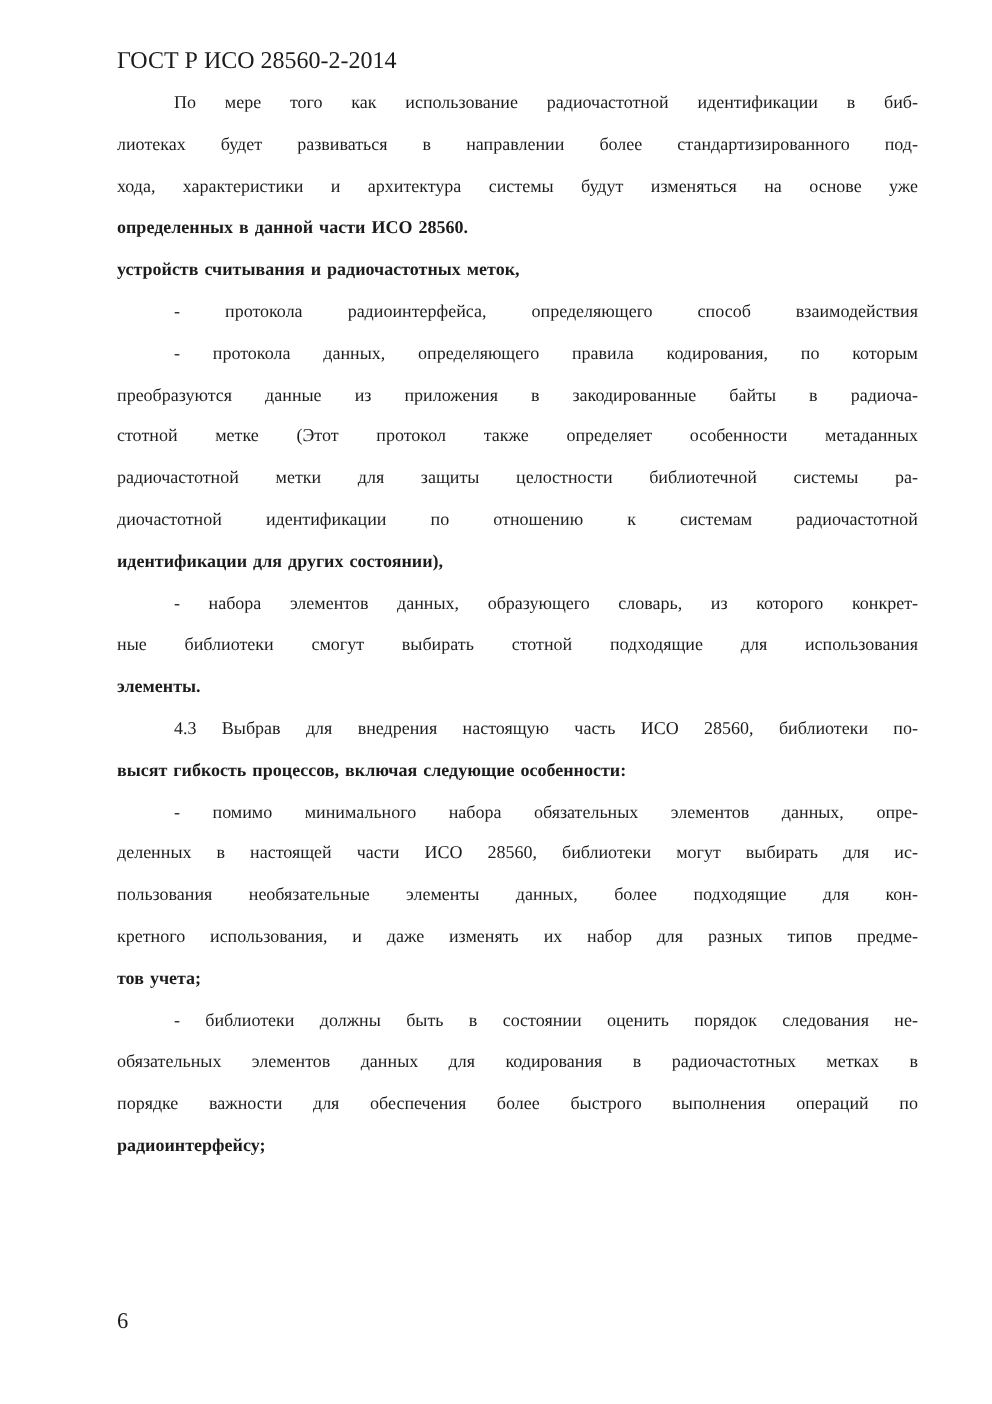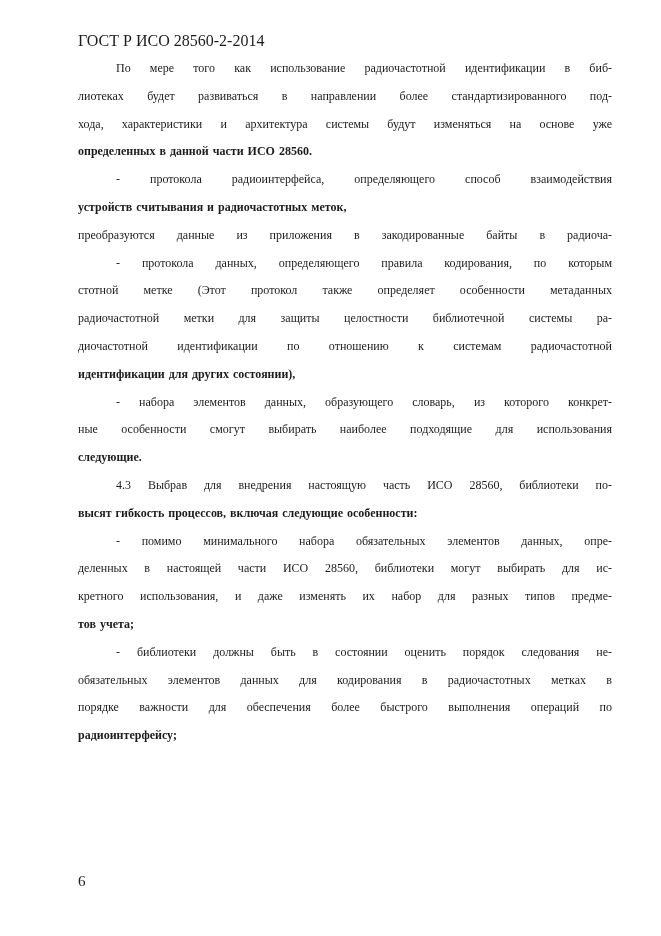--- a/index.html
+++ b/index.html
@@ -68,47 +68,48 @@
       <div class="line first">По мере того как использование радиочастотной идентификации в биб-</div>
       <div class="line">лиотеках будет развиваться в направлении более стандартизированного под-</div>
       <div class="line">хода, характеристики и архитектура системы будут изменяться на основе уже</div>
       <div class="line last">определенных в данной части ИСО 28560.</div>
     </div>
 
     <div class="para">
     </div>
 
     <div class="para">
+      <div class="line last">устройств считывания и радиочастотных меток,</div>
       <div class="line first">- протокола радиоинтерфейса, определяющего способ взаимодействия</div>
-      <div class="line last">устройств считывания и радиочастотных меток,</div>
     </div>
 
     <div class="para">
+      <div class="line first">- протокола данных, определяющего правила кодирования, по которым</div>
       <div class="line">преобразуются данные из приложения в закодированные байты в радиоча-</div>
-      <div class="line first">- протокола данных, определяющего правила кодирования, по которым</div>
       <div class="line">стотной метке (Этот протокол также определяет особенности метаданных</div>
       <div class="line">радиочастотной метки для защиты целостности библиотечной системы ра-</div>
       <div class="line">диочастотной идентификации по отношению к системам радиочастотной</div>
       <div class="line last">идентификации для других состоянии),</div>
     </div>
 
     <div class="para">
       <div class="line first">- набора элементов данных, образующего словарь, из которого конкрет-</div>
-      <div class="line">ные особенности смогут выбирать наиболее подходящие для использования</div>
-      <div class="line last">следующие.</div>
+      <div class="line">ные библиотеки смогут выбирать стотной подходящие для использования</div>
+      <div class="line last">элементы.</div>
     </div>
 
     <div class="para">
       <div class="line first">4.3 Выбрав для внедрения настоящую часть ИСО 28560, библиотеки по-</div>
       <div class="line last">высят гибкость процессов, включая следующие особенности:</div>
     </div>
 
     <div class="para">
       <div class="line first">- помимо минимального набора обязательных элементов данных, опре-</div>
       <div class="line">деленных в настоящей части ИСО 28560, библиотеки могут выбирать для ис-</div>
+      <div class="line">пользования необязательные элементы данных, более подходящие для кон-</div>
       <div class="line">кретного использования, и даже изменять их набор для разных типов предме-</div>
       <div class="line last">тов учета;</div>
     </div>
 
     <div class="para">
       <div class="line first">- библиотеки должны быть в состоянии оценить порядок следования не-</div>
       <div class="line">обязательных элементов данных для кодирования в радиочастотных метках в</div>
       <div class="line">порядке важности для обеспечения более быстрого выполнения операций по</div>
       <div class="line last">радиоинтерфейсу;</div>
     </div>

